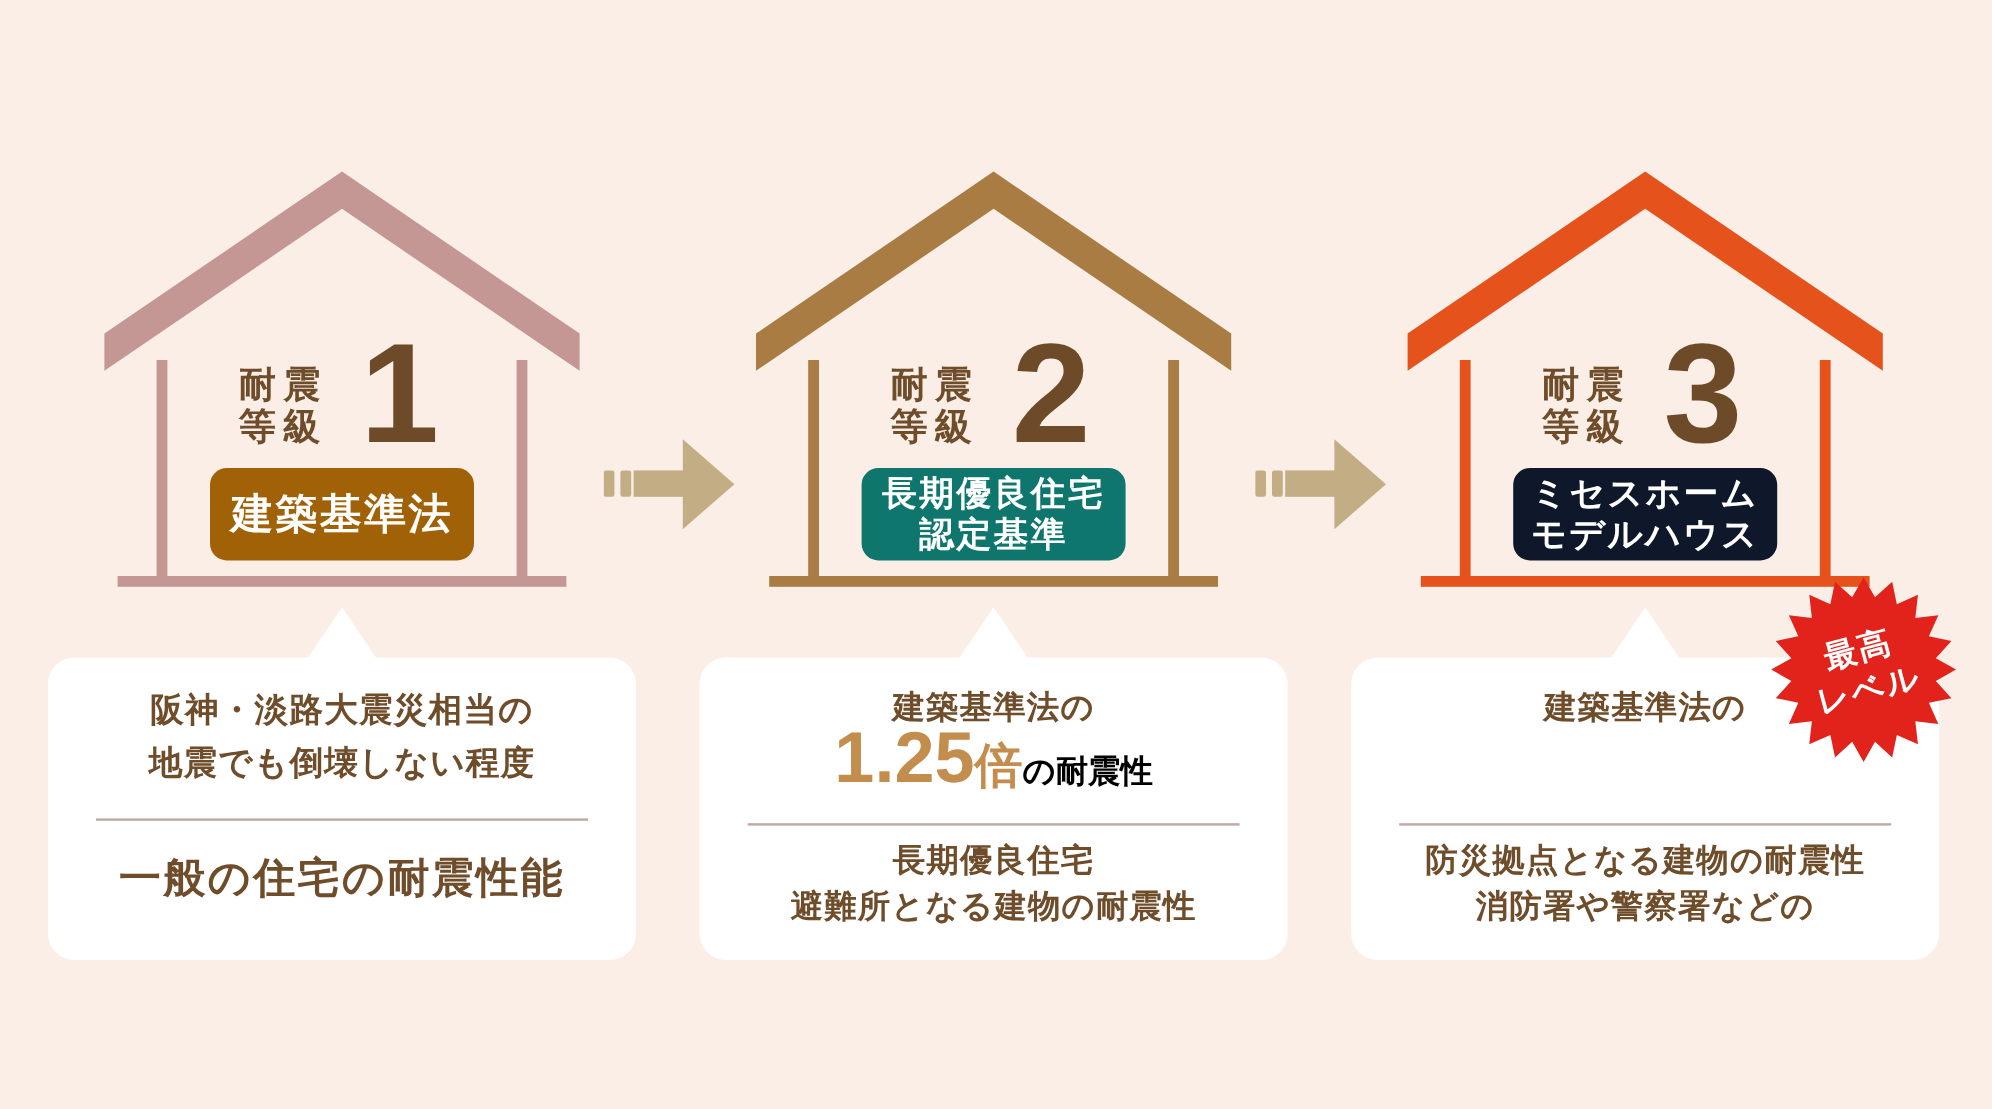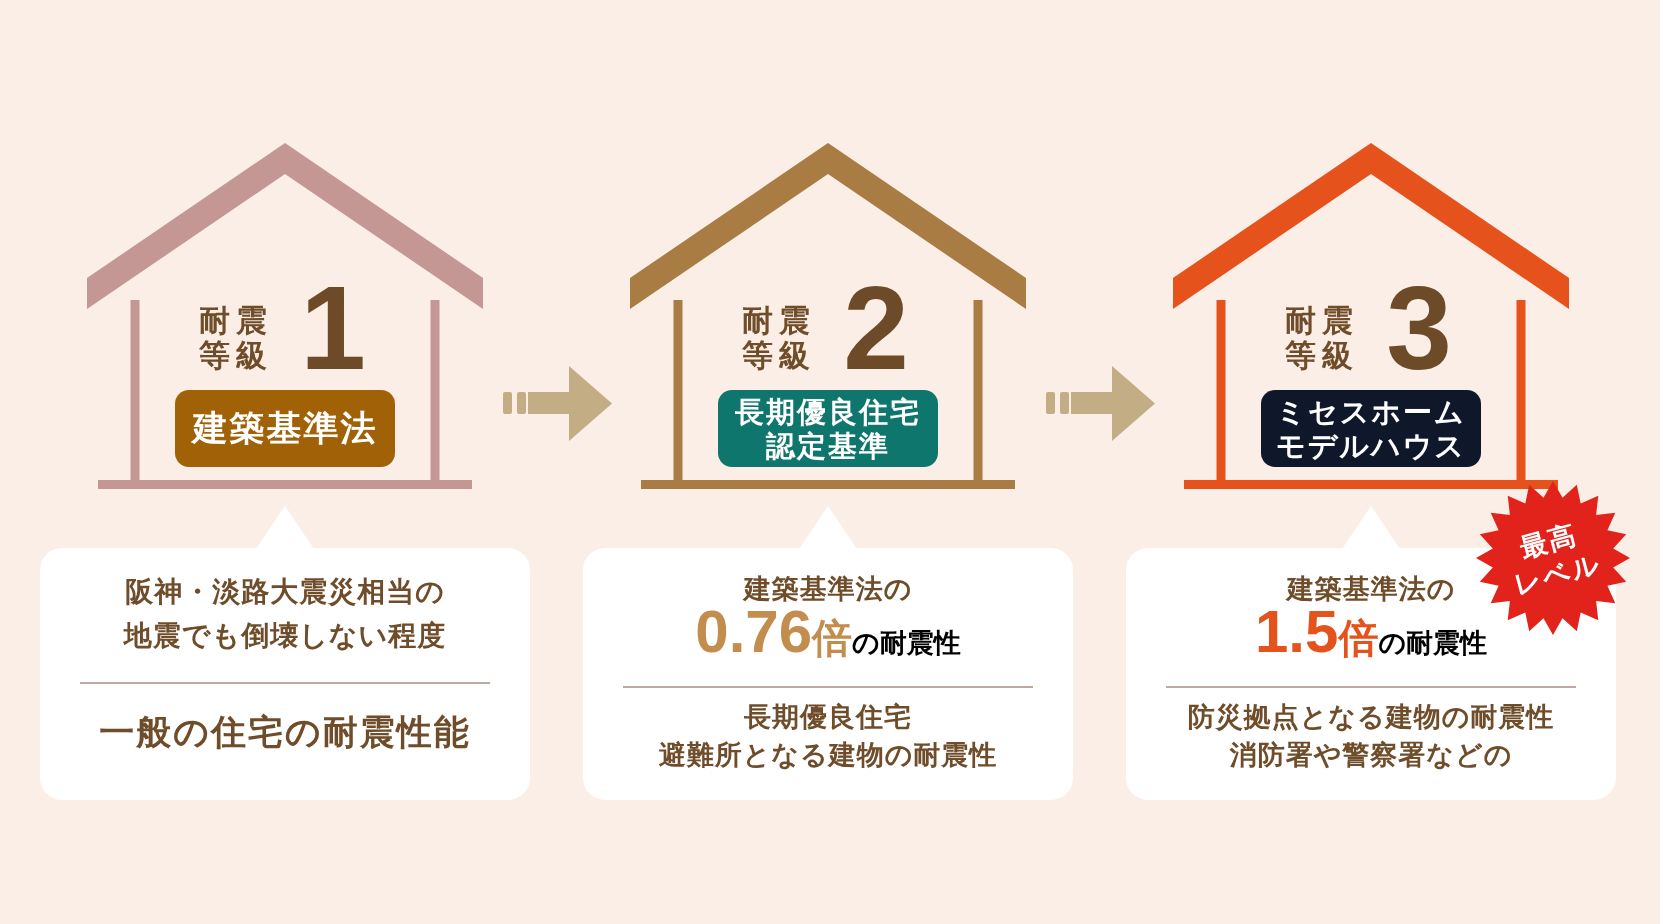--- a/index.html
+++ b/index.html
@@ -124,35 +124,32 @@
       <div>地震でも倒壊しない程度</div>
     </div>
     <div class="divider d1"></div>
     <div class="line emph">一般の住宅の耐震性能</div>
   </div>
 
   <div class="pointer" style="left:799px"></div>
   <div class="card" style="left:583px">
     <div class="line intro">建築基準法の</div>
     <div class="line mult">
-      <span class="big gold">0.76</span><span class="unit gold">倍</span><span class="suf">の耐震性</span>
+      <span class="big gold">1.25</span><span class="unit gold">倍</span><span class="suf">の耐震性</span>
     </div>
     <div class="divider d2"></div>
     <div class="line t2">
       <div>長期優良住宅</div>
       <div>避難所となる建物の耐震性</div>
     </div>
   </div>
 
   <div class="pointer" style="left:1342px"></div>
   <div class="card" style="left:1126px">
     <div class="line intro">建築基準法の</div>
-    <div class="line mult">
-      <span class="big orange">1.5</span><span class="unit orange">倍</span><span class="suf">の耐震性</span>
-    </div>
     <div class="divider d2"></div>
     <div class="line t2">
       <div>防災拠点となる建物の耐震性</div>
       <div>消防署や警察署などの</div>
     </div>
   </div>
 
   <svg class="badge-star" width="170" height="170" viewBox="0 0 170 170">
     <polygon points="85.0,8.0 94.5,24.8 108.8,11.8 112.7,30.6 130.3,22.7 128.1,41.9 147.3,39.7 139.4,57.3 158.2,61.2 145.2,75.5 162.0,85.0 145.2,94.5 158.2,108.8 139.4,112.7 147.3,130.3 128.1,128.1 130.3,147.3 112.7,139.4 108.8,158.2 94.5,145.2 85.0,162.0 75.5,145.2 61.2,158.2 57.3,139.4 39.7,147.3 41.9,128.1 22.7,130.3 30.6,112.7 11.8,108.8 24.8,94.5 8.0,85.0 24.8,75.5 11.8,61.2 30.6,57.3 22.7,39.7 41.9,41.9 39.7,22.7 57.3,30.6 61.2,11.8 75.5,24.8" fill="#e2231c"></polygon>
   </svg>

